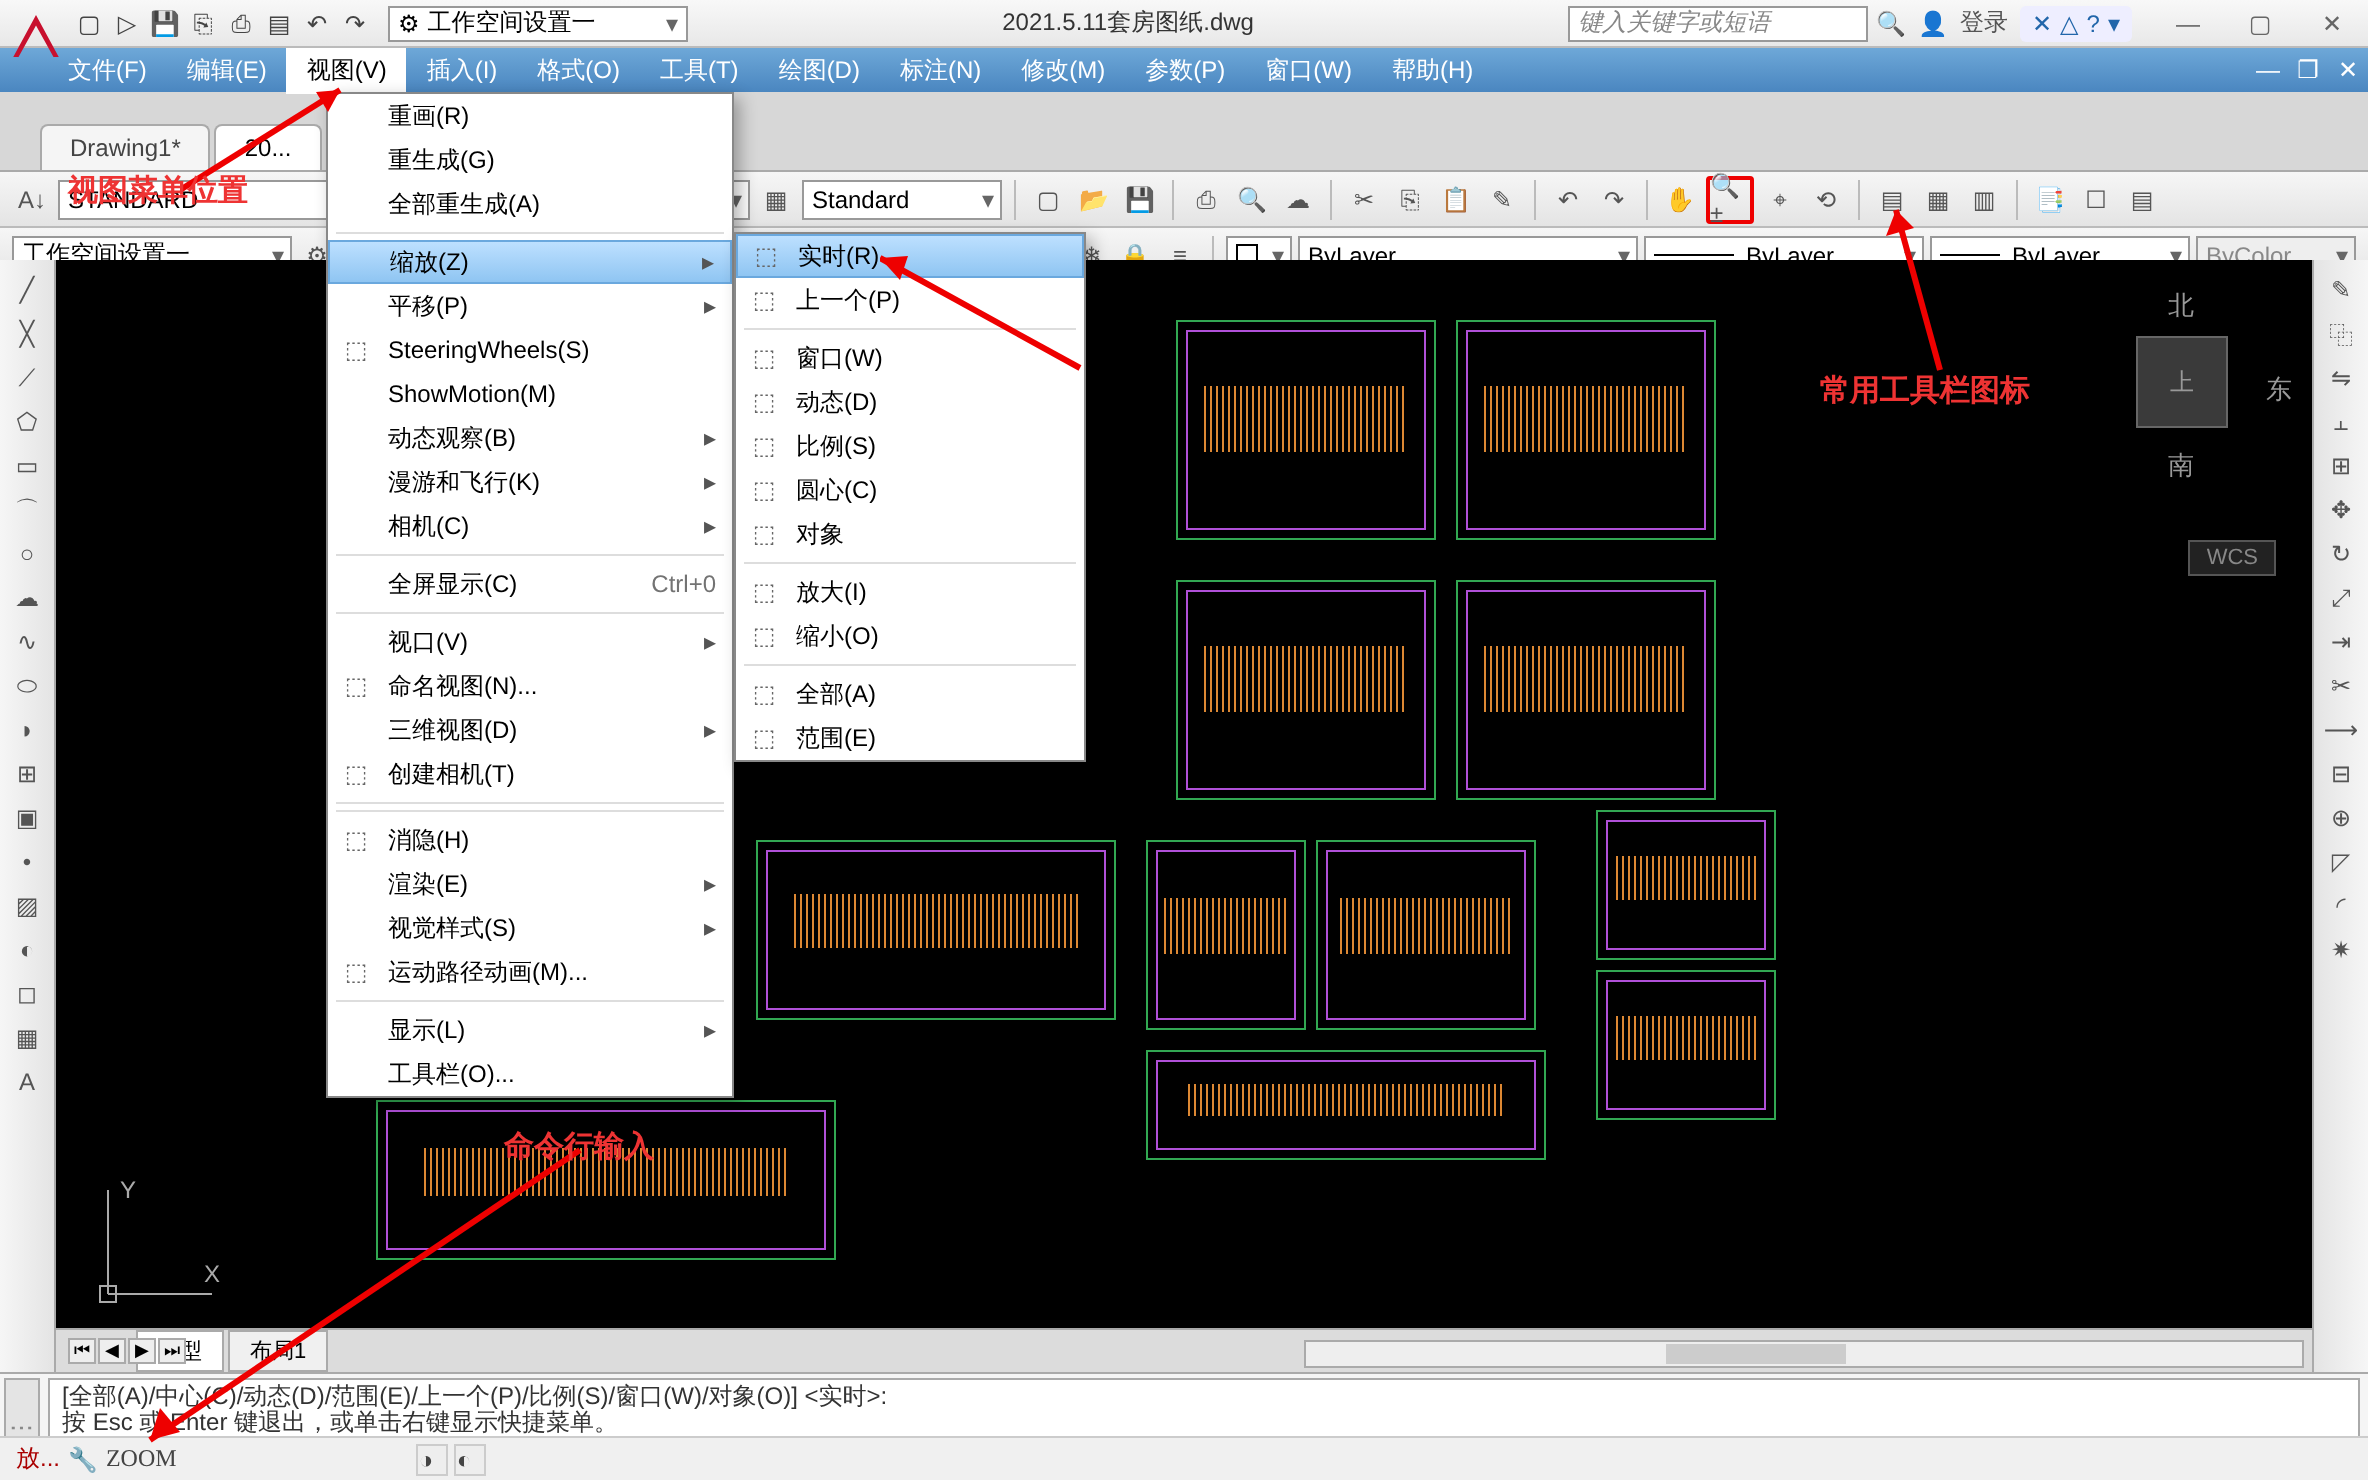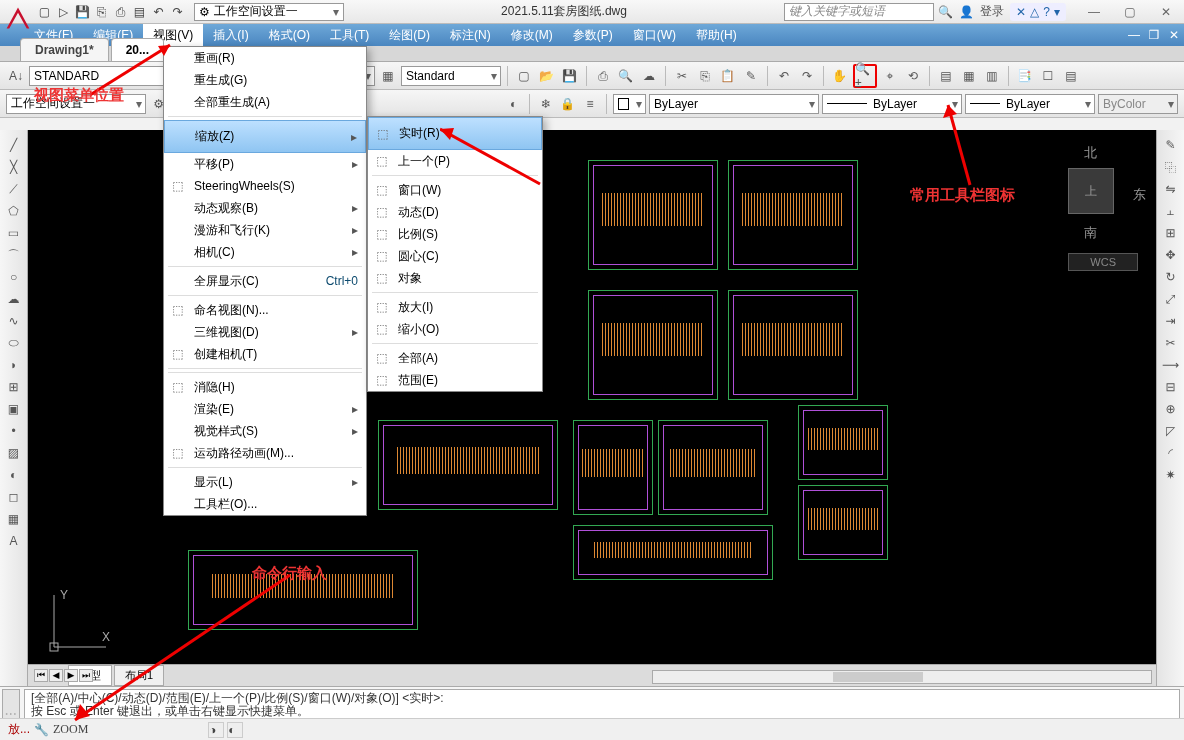--- a/index.html
+++ b/index.html
@@ -15,56 +15,56 @@
 .title-icons { display:flex; gap:6px; align-items:center; margin-right:6px;}
 .share-icons { display:flex; gap:4px; align-items:center; background:#eef; padding:2px 6px; margin-right:10px; border-radius:3px;}
 .share-icons span{ color:#26a;}
 .win-btns { display:flex; margin-left:auto;}
 .win-btn { width:36px; height:24px; display:flex; align-items:center; justify-content:center; color:#666; cursor:pointer;}
 .menu-bar { height:22px; background:linear-gradient(#6ea8d8,#4a86c0); display:flex; align-items:center; padding-left:24px;}
 .menu-item { color:#fff; padding:3px 10px; cursor:pointer;}
 .menu-item.open { background:#fff; color:#000;}
 .mb-right { margin-left:auto; display:flex;}
 .mb-btn { width:20px; height:20px; display:flex; align-items:center; justify-content:center; color:#fff; cursor:pointer;}
-.drawtabs { height:16px; background:#d7d7d7; display:flex; align-items:flex-end; padding-left:20px; border-bottom:1px solid #aaa;font-weight:bold;}
+.drawtabs { height:40px; background:#d7d7d7; display:flex; align-items:flex-end; padding-left:20px; border-bottom:1px solid #aaa;}
 .drawtab { padding:4px 14px; background:#f5f5f5; border:1px solid #aaa; border-bottom:none; margin-right:2px; border-radius:4px 4px 0 0; color:#444; cursor:pointer;}
 .drawtab.active { background:#fff; color:#000;}
 .toolbar-row { height:28px; background:linear-gradient(#f6f6f6,#e4e4e4); border-bottom:1px solid #bbb; display:flex; align-items:center; padding:0 6px; gap:3px;}
 .tb-sep { width:1px; height:20px; background:#bbb; margin:0 3px;}
 .tb-btn { width:20px; height:20px; display:flex; align-items:center; justify-content:center; color:#555; cursor:pointer; border-radius:2px;}
 .tb-btn.highlighted { border:2px solid #e00; width:24px; height:24px;}
 .tb-select { height:20px; background:#fff; border:1px solid #999; display:flex; align-items:center; padding:0 16px 0 4px; position:relative; min-width:80px;}
 .tb-select::after { content:"▾"; position:absolute; right:3px; color:#666;}
 .content-area { position:absolute; left:0; right:0; top:130px; bottom:54px;}
 .left-palette { position:absolute; left:0; top:0; bottom:0; width:28px; background:linear-gradient(90deg,#f6f6f6,#e4e4e4); border-right:1px solid #aaa; display:flex; flex-direction:column; padding:4px 0;}
 .left-palette .tb-btn { margin:1px auto;}
 .right-palette { position:absolute; right:0; top:0; bottom:0; width:28px; background:linear-gradient(90deg,#e4e4e4,#f6f6f6); border-left:1px solid #aaa; display:flex; flex-direction:column; padding:4px 0;}
 .right-palette .tb-btn { margin:1px auto;}
 .drawing-canvas { position:absolute; left:28px; right:28px; top:0; bottom:0; background:#000; overflow:hidden;}
 .viewcube-wrap { position:absolute; right:10px; top:10px; width:110px; height:110px; color:#888; text-align:center;}
 .viewcube { width:46px; height:46px; background:#3a3a3a; border:1px solid #666; margin:28px auto 0; display:flex; align-items:center; justify-content:center; color:#999;}
 .dir-label { position:absolute; color:#999; font-size:13px;}
-.wcs-badge { position:absolute; right:18px; top:123px; padding:2px 21px; border:1px solid #555; background:#222; color:#888; font-size:11px;}
+.wcs-badge { position:absolute; right:18px; top:140px; padding:2px 8px; border:1px solid #555; background:#222; color:#888; font-size:11px;}
 .yx-axis { position:absolute; bottom:24px; left:14px; color:#aaa;}
 .sheet-tabs { position:absolute; bottom:0; left:0; right:0; height:22px; background:#dcdcdc; border-top:1px solid #aaa; display:flex; align-items:center; padding-left:40px; gap:2px;}
 .sheet-tab { padding:2px 10px; background:#f0f0f0; border:1px solid #aaa; font-size:11px; cursor:pointer;}
 .sheet-tab.active { background:#fff;}
 .sheet-nav { position:absolute; left:6px; display:flex; gap:1px;}
 .sheet-nav span { font-size:9px; background:#eee; border:1px solid #aaa; width:14px; text-align:center; cursor:pointer;}
 .scrollbar-h { position:absolute; right:4px; bottom:2px; width:500px; height:14px; background:#eee; border:1px solid #aaa;}
 .scrollbar-h div { position:absolute; left:180px; width:90px; top:1px; bottom:1px; background:#ccc;}
 .dropdown-menu { position:absolute; background:#fff; border:1px solid #888; box-shadow:3px 3px 8px rgba(0,0,0,0.3); z-index:100;}
 .menu-view { left:163px; top:46px; width:204px;}
 .menu-zoom { left:367px; top:116px; width:176px;}
 .dm-row { height:22px; display:flex; align-items:center; padding:0 8px 0 30px; position:relative; cursor:pointer;}
-.dm-row.highlight { background:linear-gradient(#bde0ff,#8fc5f2); border:1px solid #6aa8de; height:33px;}
+.dm-row.highlight { background:linear-gradient(#bde0ff,#8fc5f2); border:1px solid #6aa8de; height:22px;}
 .dm-sep { height:1px; background:#ddd; margin:3px 4px;}
 .dm-arrow::after { content:"▸"; position:absolute; right:8px; color:#555;}
 .dm-icon { position:absolute; left:6px; width:16px; height:16px; display:flex; align-items:center; justify-content:center; color:#666;}
-.dm-shortcut { margin-left:auto; color:#0c4a6e;text-align:right;}
+.dm-shortcut { margin-left:auto; color:#737373;text-align:right;}
 .cmd-area { position:absolute; left:0; right:0; bottom:0; height:54px; background:#f5f5f5; border-top:1px solid #aaa;}
 .cmd-history { height:30px; background:#fff; border:1px solid #aaa; margin:2px 4px 0 24px; padding:2px 6px; font-family:Consolas,monospace; font-size:11px; color:#333; line-height:13px; overflow:hidden;}
 .cmd-input-row { display:flex; align-items:center; margin:2px 4px 0 24px;}
 .cmd-prompt { width:16px; height:18px; background:#fff; border:1px solid #aaa; display:flex; align-items:center; justify-content:center; color:#555;}
 .cmd-input { flex:1; height:18px; background:#fff; border:1px solid #aaa; border-left:none; padding:0 6px; font-family:Consolas,monospace; font-size:11px;}
 .cmd-handle { position:absolute; left:2px; top:2px; bottom:2px; width:18px; background:#e4e4e4; border:1px solid #aaa; display:flex; align-items:center; justify-content:center; color:#888; writing-mode:vertical-rl;}
 .cmd-close { position:absolute; left:4px; top:3px; width:13px; height:13px; color:#888;}
 .annot { position:absolute; color:#e33; font-size:15px; font-weight:bold; z-index:200; pointer-events:none;}
 .arrow-line { position:absolute; z-index:199; pointer-events:none;}
 .dwg-block { position:absolute; border:1px solid #32a852;}
@@ -322,35 +322,41 @@
       <div class="dm-row highlight dm-arrow">
         <span>缩放(Z)</span>
       </div>
       <div class="dm-row dm-arrow">
         <span>平移(P)</span>
       </div>
       <div class="dm-row">
         <span class="dm-icon">⬚</span>
         <span>SteeringWheels(S)</span>
       </div>
+      <div class="dm-row">
+        <span>ShowMotion(M)</span>
+      </div>
       <div class="dm-row dm-arrow">
         <span>动态观察(B)</span>
       </div>
       <div class="dm-row dm-arrow">
         <span>漫游和飞行(K)</span>
       </div>
       <div class="dm-row dm-arrow">
         <span>相机(C)</span>
       </div>
       <div class="dm-sep"></div>
       <div class="dm-row">
         <span>全屏显示(C)</span>
         <span class="dm-shortcut">Ctrl+0</span>
       </div>
       <div class="dm-sep"></div>
+      <div class="dm-row dm-arrow">
+        <span>视口(V)</span>
+      </div>
       <div class="dm-row">
         <span class="dm-icon">⬚</span>
         <span>命名视图(N)...</span>
       </div>
       <div class="dm-row dm-arrow">
         <span>三维视图(D)</span>
       </div>
       <div class="dm-row">
         <span class="dm-icon">⬚</span>
         <span>创建相机(T)</span>

